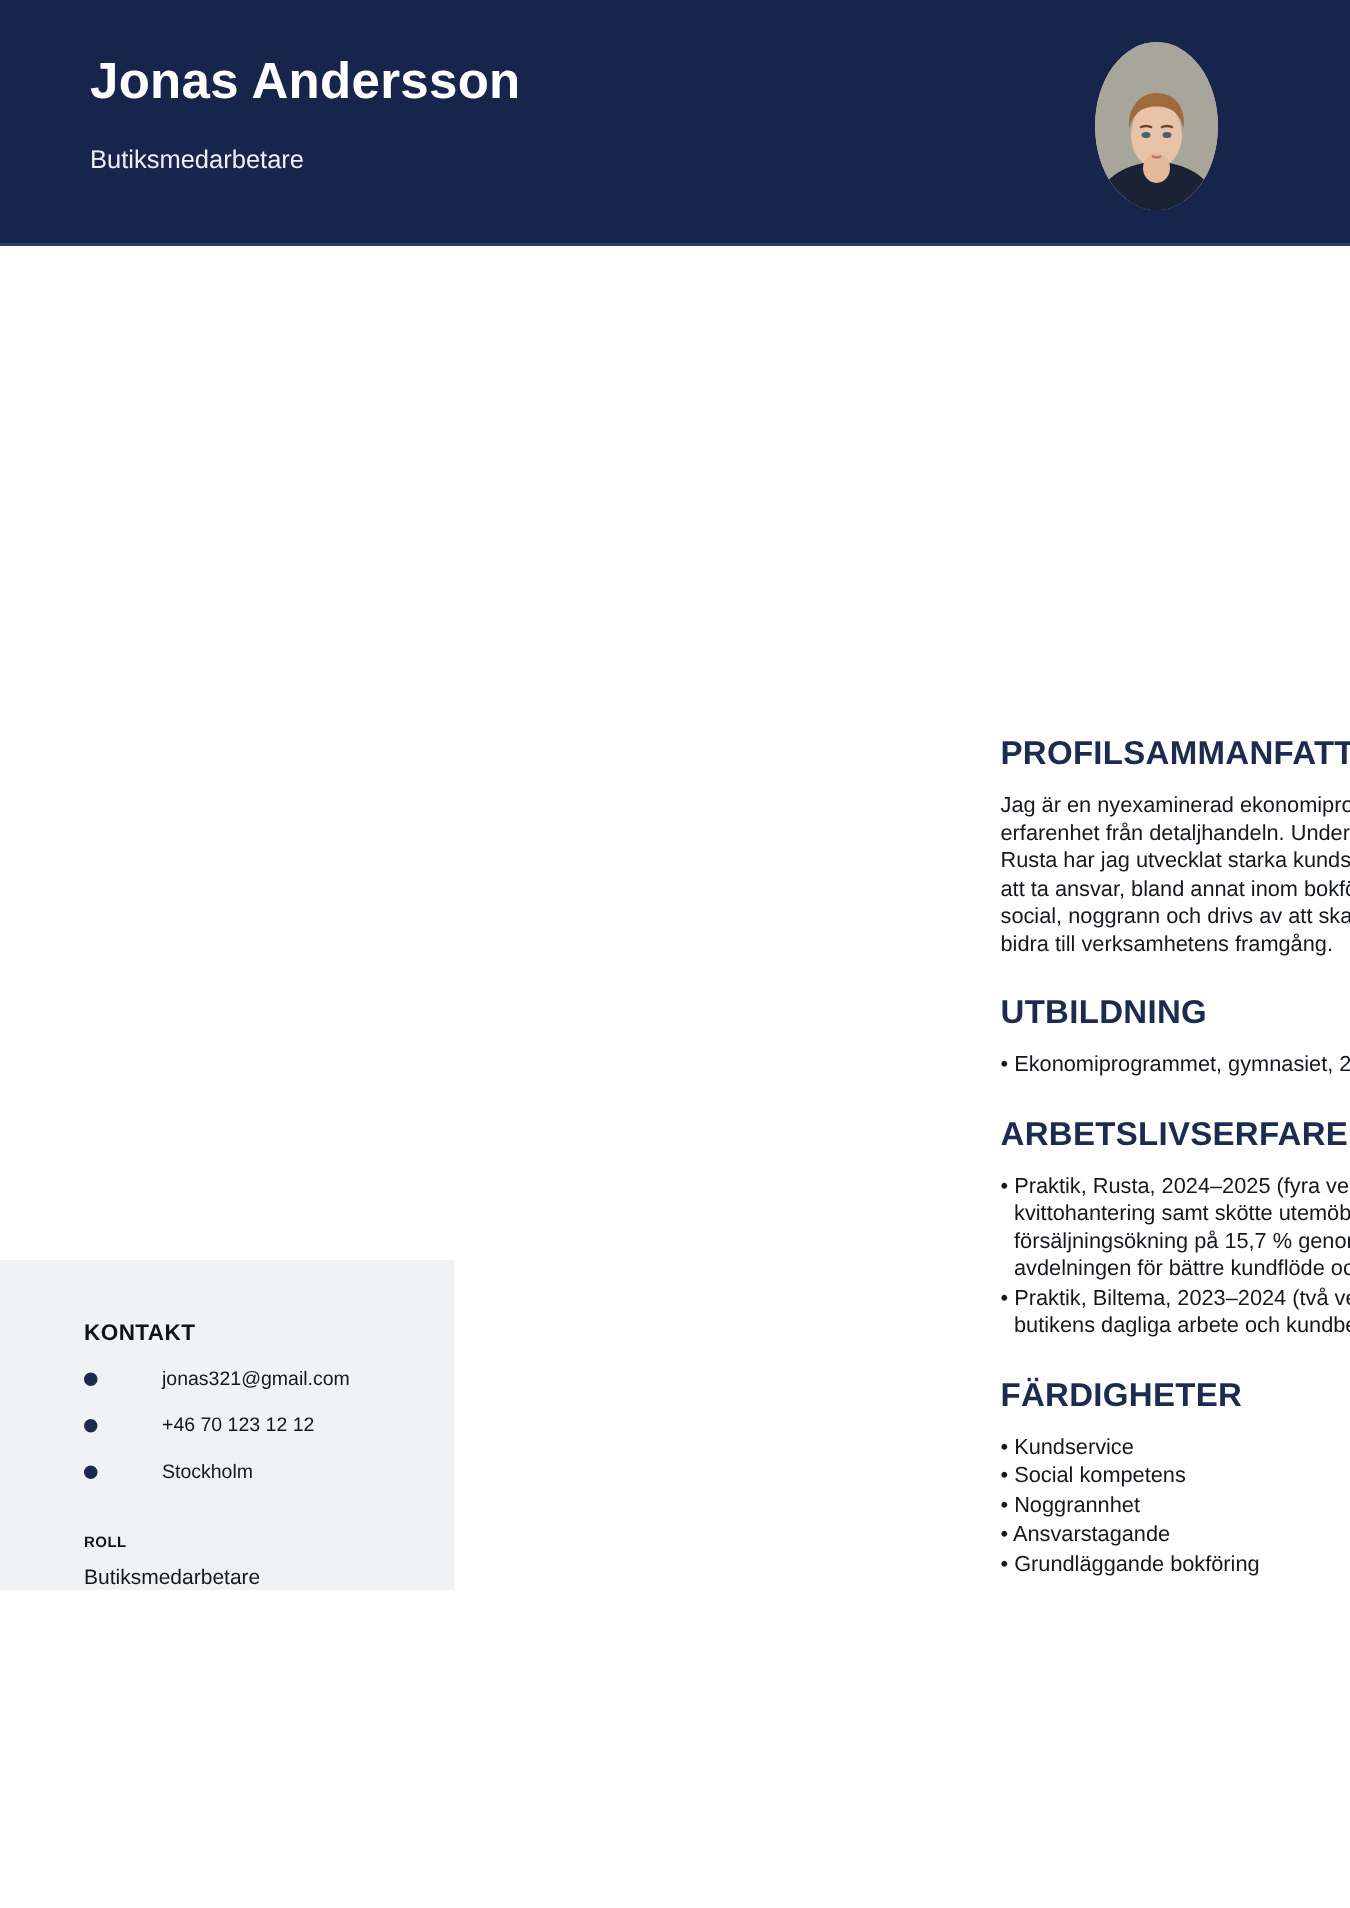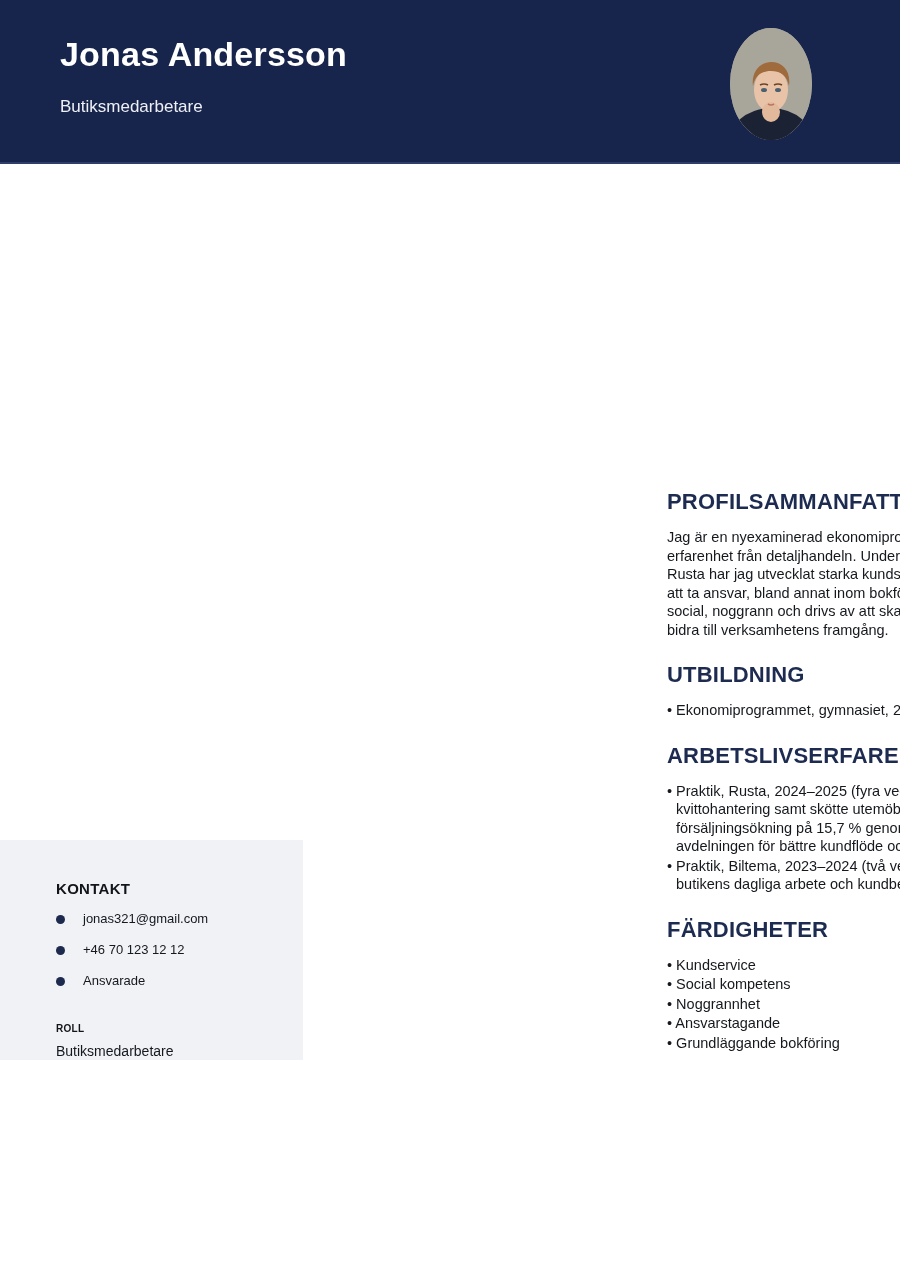--- a/index.html
+++ b/index.html
@@ -106,20 +106,21 @@
   }
   .contact-list {
     list-style: none;
     margin: 0;
     padding: 0;
   }
   .contact-item {
     display: flex;
     align-items: center;
     margin-bottom: 15px;
+    gap: 25px;
   }
   .contact-dot {
     width: 9px;
     height: 9px;
     border-radius: 50%;
     background: #1d2a4d;
     flex: 0 0 9px;
     margin-right: 18px;
   }
   .contact-text {
@@ -205,21 +206,21 @@
         <li class="contact-item">
           <span class="contact-dot"></span>
           <span class="contact-text">jonas321@gmail.com</span>
         </li>
         <li class="contact-item">
           <span class="contact-dot"></span>
           <span class="contact-text">+46 70 123 12 12</span>
         </li>
         <li class="contact-item">
           <span class="contact-dot"></span>
-          <span class="contact-text">Ansvarade</span>
+          <span class="contact-text">Stockholm</span>
         </li>
       </ul>
 
       <h2 class="side-heading roll">ROLL</h2>
       <p class="role-value">Butiksmedarbetare</p>
     </aside>
 
     <main class="main">
       <div class="main-pad">
 

